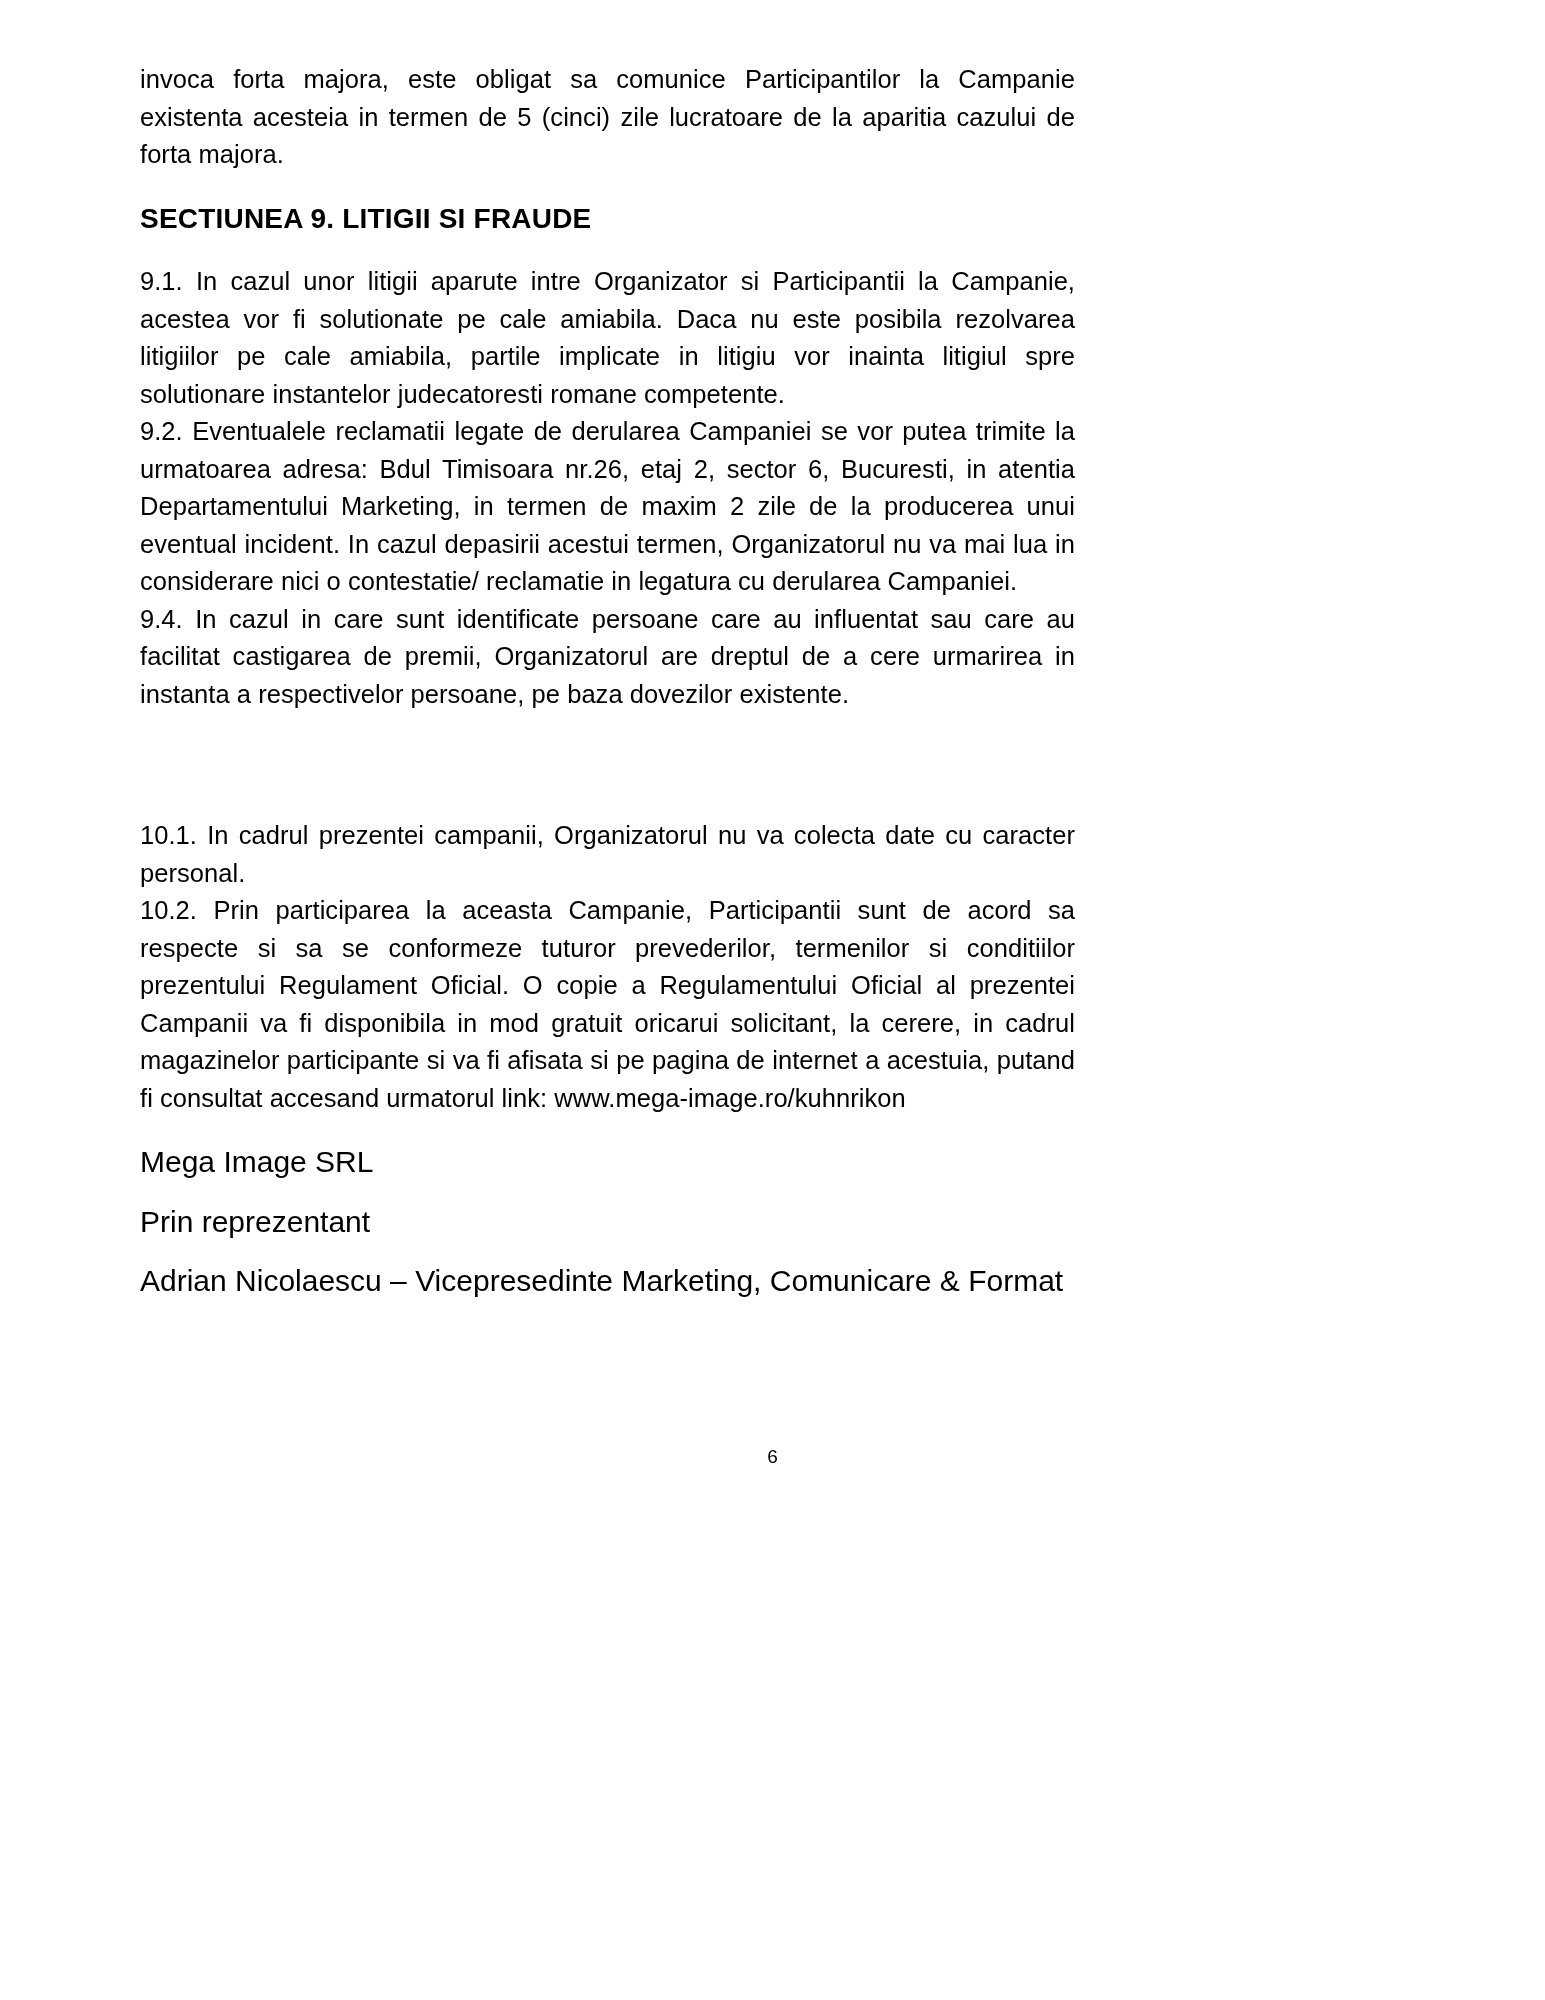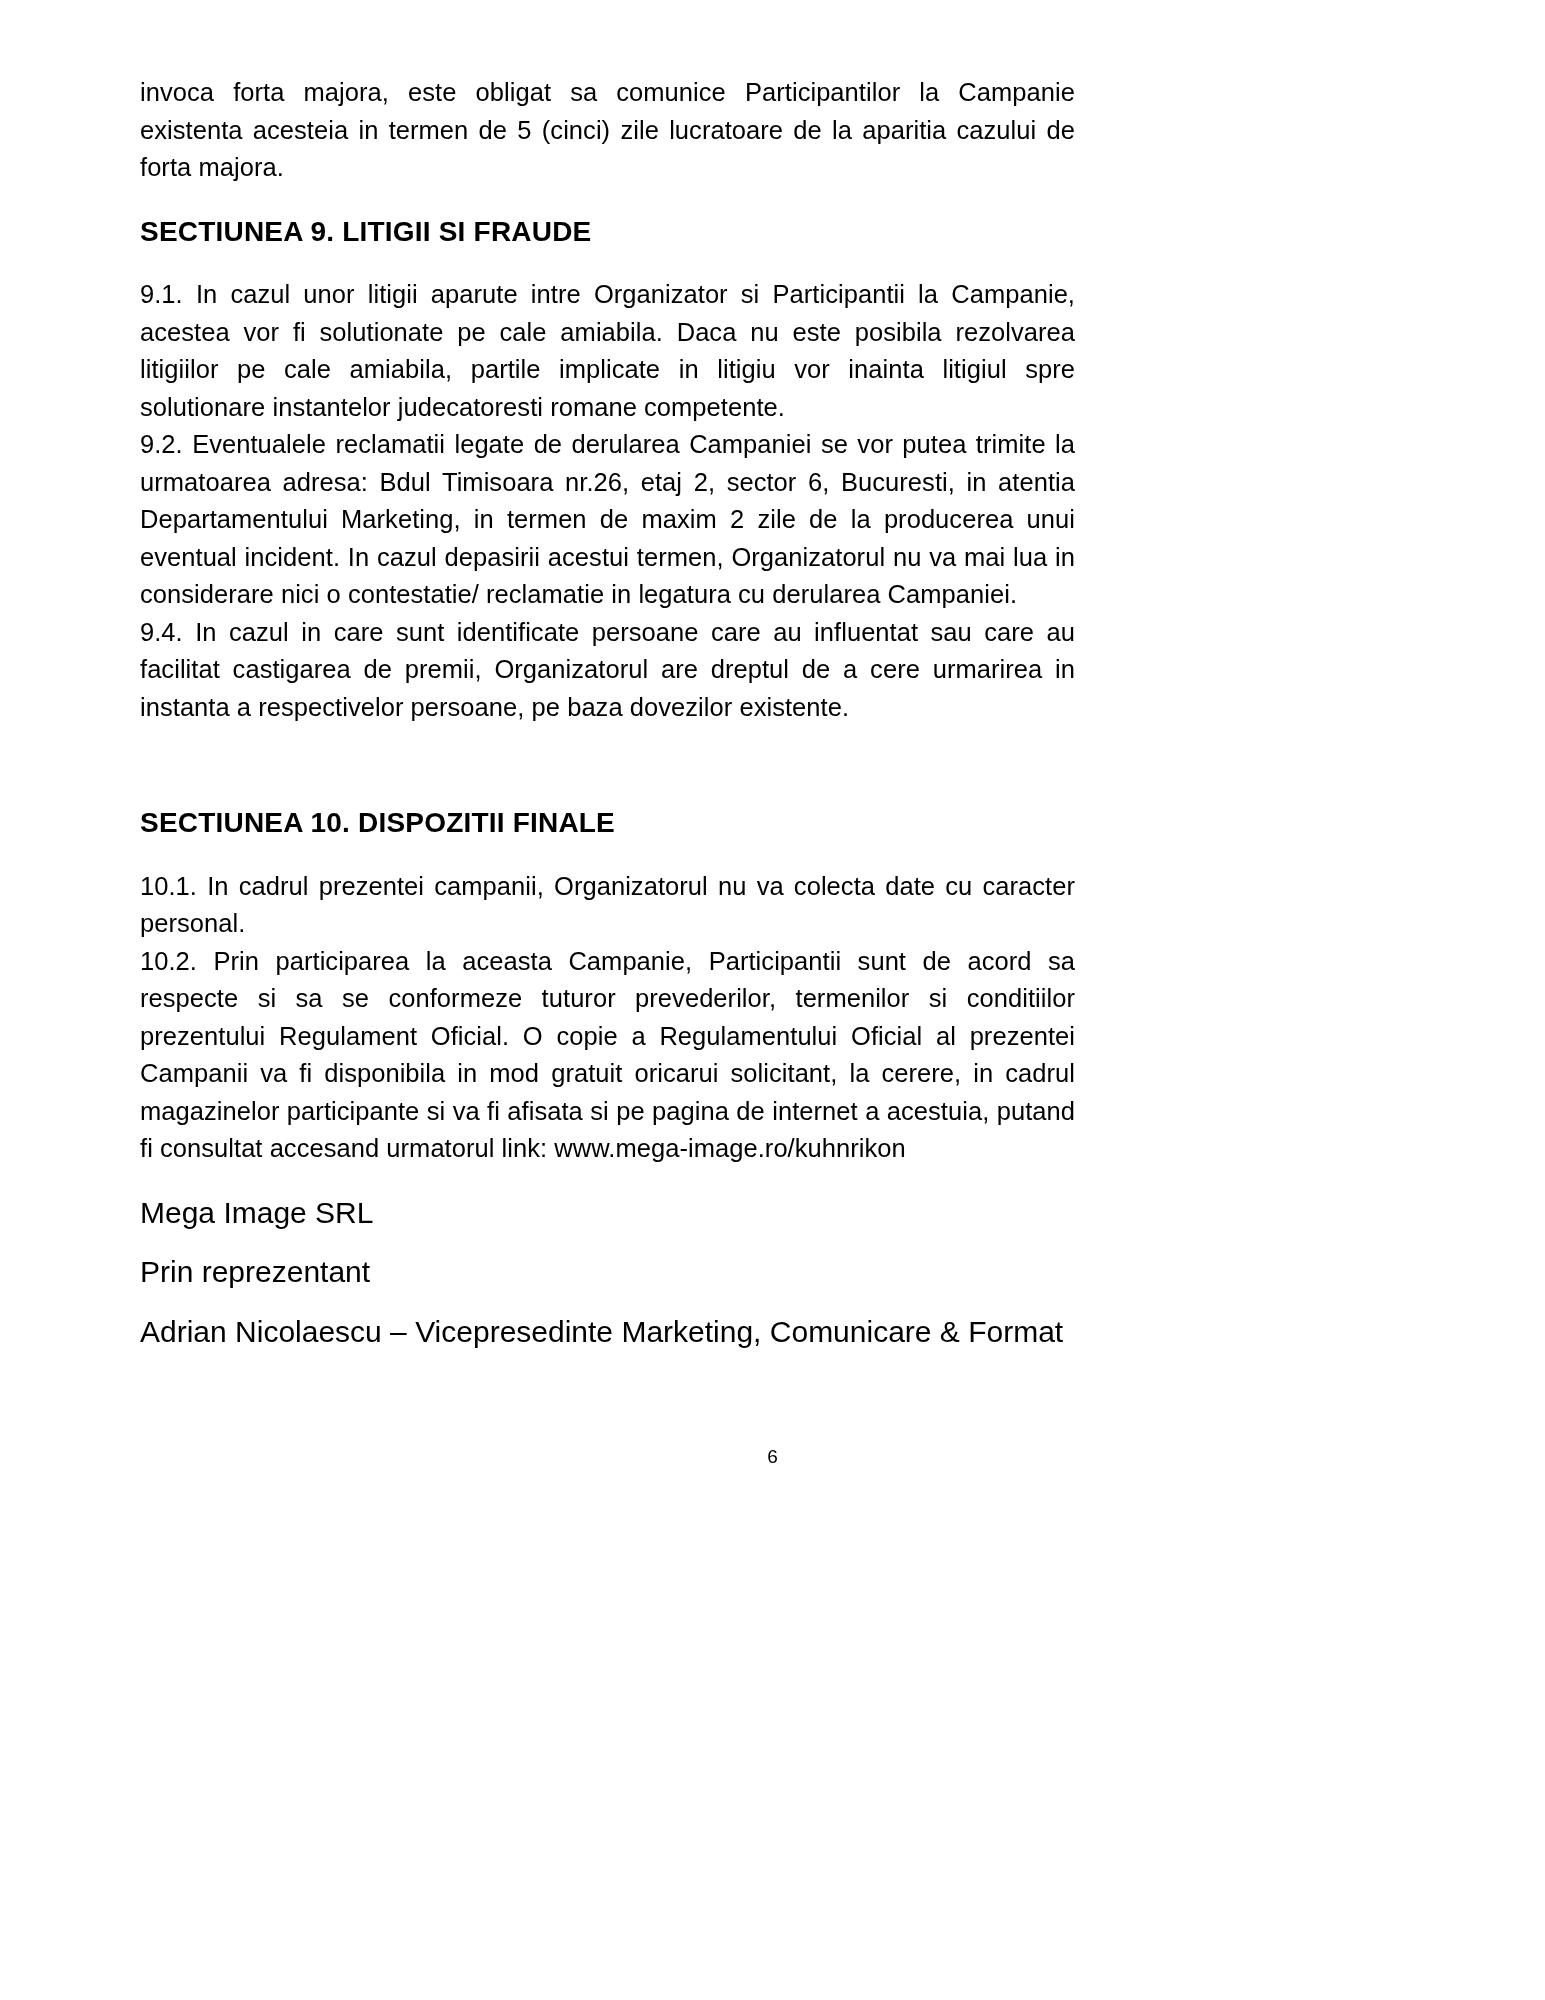--- a/index.html
+++ b/index.html
@@ -15,21 +15,21 @@
     position: relative;
     width: 1545px;
     height: 2000px;
     background: #ffffff;
     box-sizing: border-box;
     overflow: hidden;
   }
   .content {
     position: absolute;
     left: 140px;
-    top: 74px;
+    top: 61px;
     width: 935px;
   }
   .para {
     font-size: 25.5px;
     line-height: 37.5px;
     text-align: justify;
     text-justify: inter-word;
     margin: 0;
     letter-spacing: 0.05px;
   }
@@ -78,21 +78,20 @@
 
     <p class="para">9.1. In cazul unor litigii aparute intre Organizator si Participantii la Campanie, acestea vor fi solutionate pe cale amiabila. Daca nu este posibila rezolvarea litigiilor pe cale amiabila, partile implicate in litigiu vor inainta litigiul spre solutionare instantelor judecatoresti romane competente.</p>
 
     <p class="para">9.2. Eventualele reclamatii legate de derularea Campaniei se vor putea trimite la urmatoarea adresa: Bdul Timisoara nr.26, etaj 2, sector 6, Bucuresti, in atentia Departamentului Marketing, in termen de maxim 2 zile de la producerea unui eventual incident. In cazul depasirii acestui termen, Organizatorul nu va mai lua in considerare nici o contestatie/ reclamatie in legatura cu derularea Campaniei.</p>
 
 
     <p class="para">9.4. In cazul in care sunt identificate persoane care au influentat sau care au facilitat castigarea de premii, Organizatorul are dreptul de a cere urmarirea in instanta a respectivelor persoane, pe baza dovezilor existente.</p>
 
     <div class="gap-xxl"></div>
 
-    <h2 class="heading">SECTIUNEA 10. DISPOZITII FINALE</h2>
 
     <div class="gap-md"></div>
 
     <p class="para">10.1. In cadrul prezentei campanii, Organizatorul nu va colecta date cu caracter personal.</p>
 
     <p class="para">10.2. Prin participarea la aceasta Campanie, Participantii sunt de acord sa respecte si sa se conformeze tuturor prevederilor, termenilor si conditiilor prezentului Regulament Oficial. O copie a Regulamentului Oficial al prezentei Campanii va fi disponibila in mod gratuit oricarui solicitant, la cerere, in cadrul magazinelor participante si va fi afisata si pe pagina de internet a acestuia, putand fi consultat accesand urmatorul link: www.mega-image.ro/kuhnrikon</p>
 
     <div class="gap-md"></div>
 
     <p class="sig">Mega Image SRL</p>

